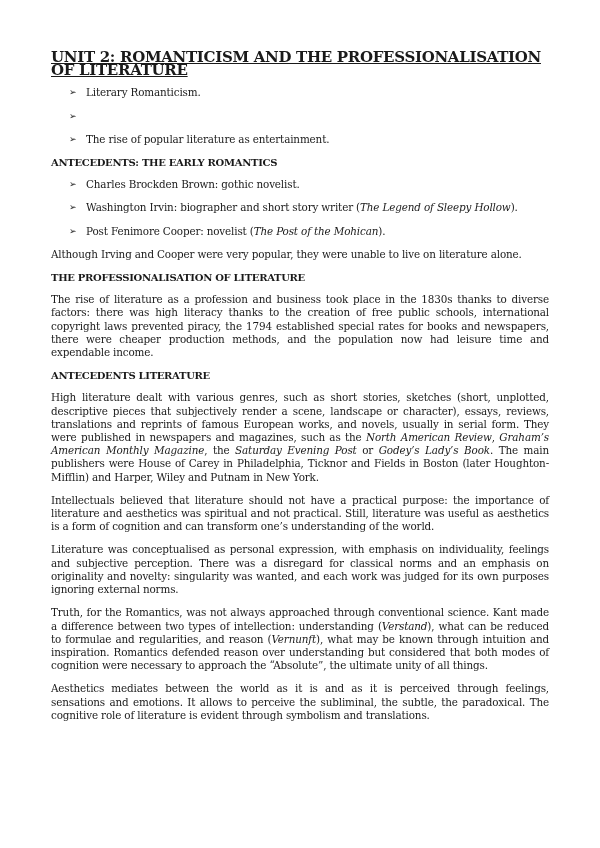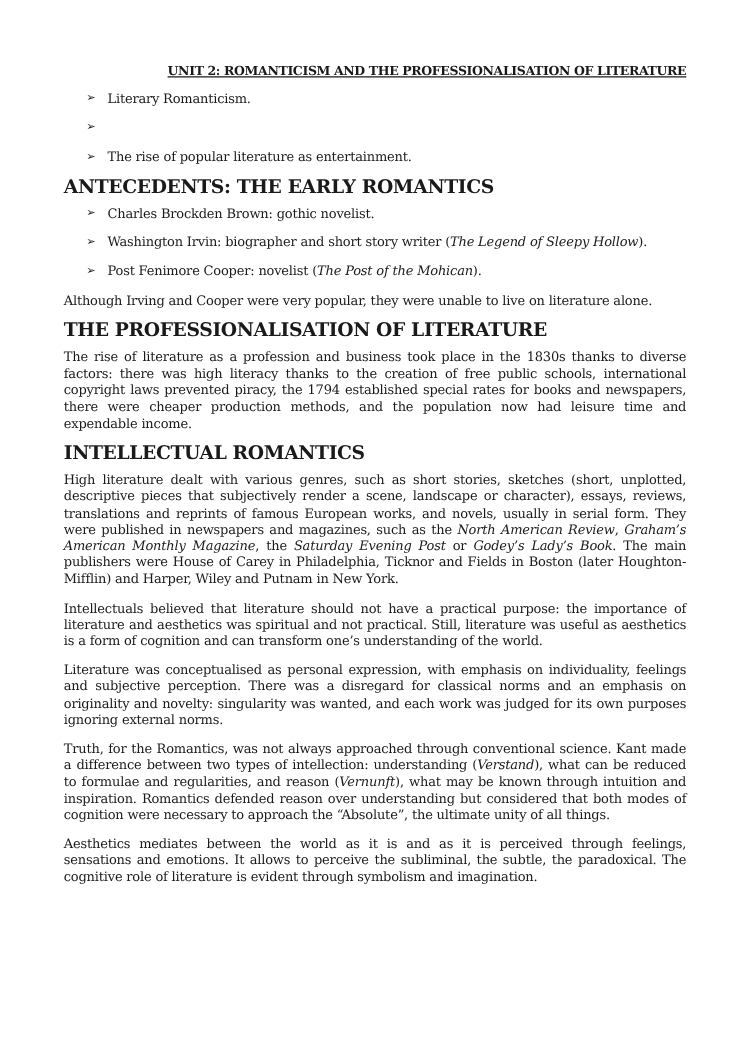--- a/index.html
+++ b/index.html
@@ -4,25 +4,25 @@
 <style>
   html, body { margin: 0; padding: 0; background: #ffffff; }
   body { width: 600px; height: 848px; overflow: hidden; position: relative; }
   .page {
     position: absolute; left: 51px; top: 51px; width: 498px;
     font-family: "DejaVu Serif", "Liberation Serif", serif;
     font-size: 10.4px; line-height: 13.2px; color: #1a1a1a;
     letter-spacing: -0.15px;
   }
   .title {
-    text-align: right; font-weight: bold; text-decoration: underline;
-    font-size: 10px; margin: 0 0 9px 0; letter-spacing: -0.3px;
+    text-align: left; font-weight: bold; text-decoration: underline;
+    font-size: 15px; margin: 0 0 9px 0; letter-spacing: -0.3px;
   }
   p { margin: 0 0 10px 0; text-align: justify; }
-  h2 { font-size: 15px; font-weight: bold; margin: 0 0 9px 0; letter-spacing: -0.3px; }
+  h2 { font-size: 10px; font-weight: bold; margin: 0 0 9px 0; letter-spacing: -0.3px; }
   ul { list-style: none; margin: 0 0 0 0; padding: 0 0 0 18px; }
   li { margin: 0 0 10px 0; display: flex; }
   .arrow { width: 17px; flex: 0 0 17px; font-size: 9px; }
   i { font-style: italic; }
 </style>
 </head>
 <body>
 
 <div class="page">
   <div class="title">UNIT 2: ROMANTICISM AND THE PROFESSIONALISATION OF LITERATURE</div>
@@ -54,19 +54,19 @@
     <li>
         <span class="arrow">➢</span>
         <span><span>Post Fenimore Cooper: novelist (</span><i>The Post of the Mohican</i><span>).</span></span>
       </li>
   </ul>
   <p>Although Irving and Cooper were very popular, they were unable to live on literature alone.</p>
 
   <h2>THE PROFESSIONALISATION OF LITERATURE</h2>
   <p>The rise of literature as a profession and business took place in the 1830s thanks to diverse factors: there was high literacy thanks to the creation of free public schools, international copyright laws prevented piracy, the 1794 established special rates for books and newspapers, there were cheaper production methods, and the population now had leisure time and expendable income.</p>
 
-  <h2>INTELLECTUAL ROMANTICS</h2>
+  <h2>ANTECEDENTS LITERATURE</h2>
   <p><span>High literature dealt with various genres, such as short stories, sketches (short, unplotted, descriptive pieces that subjectively render a scene, landscape or character), essays, reviews, translations and reprints of famous European works, and novels, usually in serial form. They were published in newspapers and magazines, such as the </span><i>North American Review</i><span>, </span><i>Graham’s American Monthly Magazine</i><span>, the </span><i>Saturday Evening Post</i><span> or </span><i>Godey’s Lady’s Book</i><span>. The main publishers were House of Carey in Philadelphia, Ticknor and Fields in Boston (later Houghton-Mifflin) and Harper, Wiley and Putnam in New York.</span></p>
   <p>Intellectuals believed that literature should not have a practical purpose: the importance of literature and aesthetics was spiritual and not practical. Still, literature was useful as aesthetics is a form of cognition and can transform one’s understanding of the world.</p>
   <p>Literature was conceptualised as personal expression, with emphasis on individuality, feelings and subjective perception. There was a disregard for classical norms and an emphasis on originality and novelty: singularity was wanted, and each work was judged for its own purposes ignoring external norms.</p>
   <p><span>Truth, for the Romantics, was not  always approached through conventional science. Kant made a difference between two types of intellection: understanding (</span><i>Verstand</i><span>), what can be reduced to formulae and regularities, and reason (</span><i>Vernunft</i><span>), what may be known through intuition and inspiration. Romantics defended reason over understanding but considered that both modes of cognition were necessary to approach the “Absolute”, the ultimate unity of all things.</span></p>
-  <p>Aesthetics mediates between the world as it is and as it is perceived through feelings, sensations and emotions. It allows to perceive the subliminal, the subtle, the paradoxical. The cognitive role of literature is evident through symbolism and imagination.</p>
+  <p>Aesthetics mediates between the world as it is and as it is perceived through feelings, sensations and emotions. It allows to perceive the subliminal, the subtle, the paradoxical. The cognitive role of literature is evident through symbolism and translations.</p>
 </div>
 
 </body></html>

